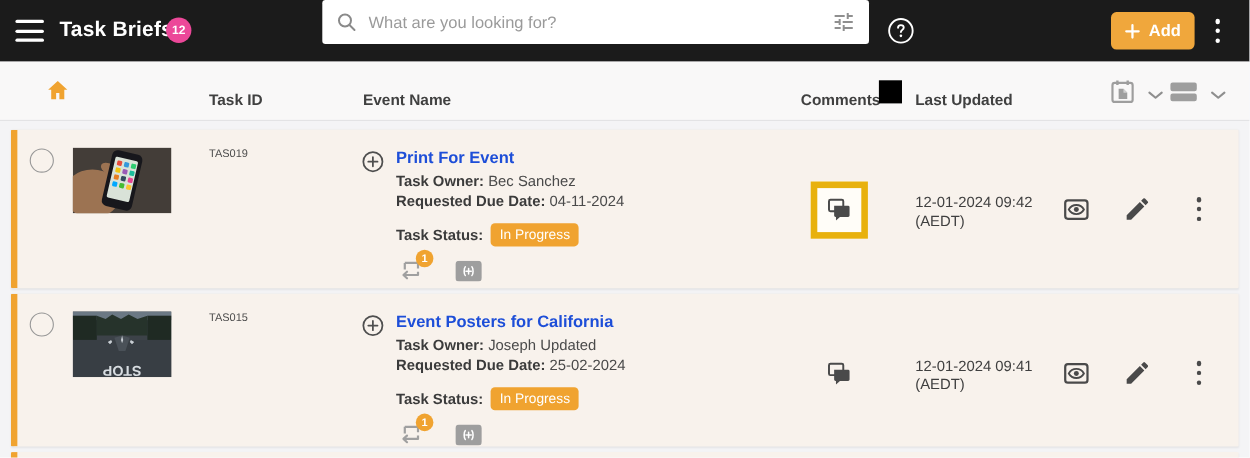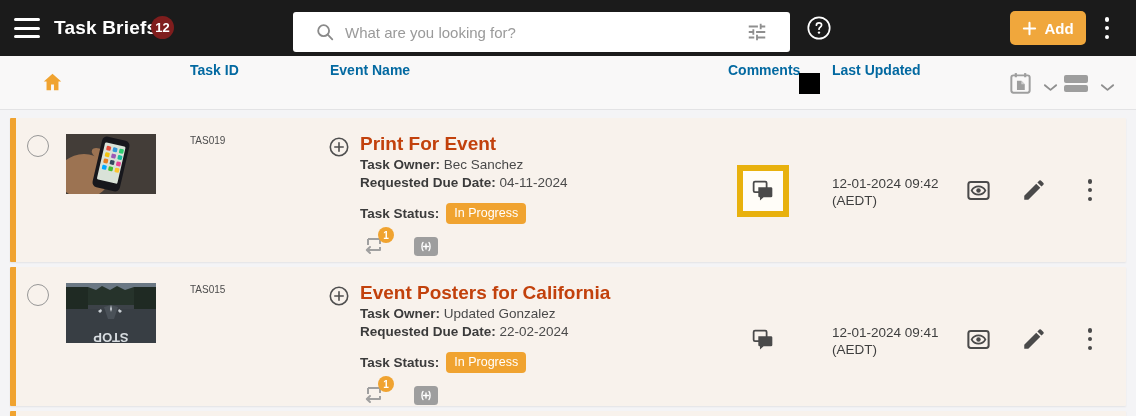--- a/index.html
+++ b/index.html
@@ -5,52 +5,52 @@
   * { margin:0; padding:0; box-sizing:border-box; }
   html,body { width:1136px; height:416px; overflow:hidden; }
   body { font-family:"Liberation Sans","DejaVu Sans",sans-serif; }
   .app { position:relative; width:1136px; height:416px; background:#F4F4F6; }
 
   
   .topbar { position:absolute; top:0; left:0; width:1136px; height:56px; background:#1B1B1B; }
   .hamburger { position:absolute; left:14px; top:18px; width:26px; height:20px; display:flex; flex-direction:column; justify-content:space-between; cursor:pointer; }
   .hamburger span { display:block; width:26px; height:3px; background:#fff; border-radius:1.5px; }
   .app-title { position:absolute; left:54px; top:17px; color:#fff; font-size:19px; font-weight:600; letter-spacing:.2px; }
-  .title-badge { position:absolute; left:151px; top:16px; width:23px; height:23px; border-radius:50%; background:#7f1d1d; color:#fff; font-size:13px; font-weight:700; display:flex; align-items:center; justify-content:center; }
-  .searchbox { position:absolute; left:293px; top:12px; width:497px; height:40px; background:#fff; border-radius:3px; display:flex; align-items:center; padding:0 22px; }
+  .title-badge { position:absolute; left:151px; top:16px; width:23px; height:23px; border-radius:50%; background:#ec4899; color:#fff; font-size:11px; font-weight:700; display:flex; align-items:center; justify-content:center; }
+  .searchbox { position:absolute; left:293px; top:0; width:497px; height:40px; background:#fff; border-radius:3px; display:flex; align-items:center; padding:0 12px; }
   .searchbox input { flex:1; border:none; outline:none; font-size:15px; color:#333; margin-left:10px; font-family:inherit; background:transparent; }
   .searchbox input::placeholder { color:#9a9a9a; }
   .help-btn { position:absolute; left:806px; top:15px; width:26px; height:26px; cursor:pointer; }
   .add-btn { position:absolute; left:1010px; top:11px; width:76px; height:34px; background:#F0A73C; border:none; border-radius:5px; color:#fff; font-size:15px; font-weight:700; display:flex; align-items:center; justify-content:center; gap:7px; cursor:pointer; font-family:inherit; }
   .topbar-kebab { position:absolute; left:1100px; top:17px; width:14px; height:22px; display:flex; flex-direction:column; align-items:center; justify-content:space-between; cursor:pointer; }
   .topbar-kebab i { width:4.5px; height:4.5px; border-radius:50%; background:#fff; }
 
   
   .thead { position:absolute; top:56px; left:0; width:1136px; height:54px; background:#F9F8F8; border-bottom:1px solid #E3E3E5; }
   .thead .home { position:absolute; left:41px; top:15px; cursor:pointer; }
-  .th-label { position:absolute; top:6px; font-size:14px; font-weight:700; color:#0369a1; }
+  .th-label { position:absolute; top:26px; font-size:14px; font-weight:700; color:#404040; }
   .th-taskid { left:190px; } .th-taskname { left:330px; } .th-comments { left:728px; } .th-updated { left:832px; }
   .black-square { position:absolute; left:799px; top:17px; width:21px; height:21px; background:#000; }
   .thead .cal-icon { position:absolute; left:1008px; top:15px; cursor:pointer; }
   .thead .chev1 { position:absolute; left:1043px; top:23px; cursor:pointer; }
   .rows-icon { position:absolute; left:1064px; top:19px; width:24px; height:17px; display:flex; flex-direction:column; justify-content:space-between; cursor:pointer; }
   .rows-icon i { display:block; width:24px; height:7.5px; background:#9E9E9E; border-radius:2px; }
   .thead .chev2 { position:absolute; left:1100px; top:23px; cursor:pointer; }
 
   
   .card { position:absolute; left:10px; width:1116px; background:#F8F2EC; border-left:6px solid #F0A330; border-radius:1px; box-shadow:0 1px 2px rgba(0,0,0,.07); }
   .card-1 { top:118px; height:144px; }
   .card-2 { top:267px; height:139px; }
   .card-3 { top:411px; height:8px; overflow:hidden; }
   .radio { position:absolute; left:11px; top:17px; width:22px; height:22px; border:1.5px solid #979797; border-radius:50%; cursor:pointer; background:transparent; }
   .thumb { position:absolute; left:50px; top:16px; width:90px; height:60px; overflow:hidden; cursor:pointer; }
   .cell-taskid { position:absolute; left:174px; top:17px; font-size:10px; color:#4C4C4C; }
   .expand { position:absolute; left:312px; top:18px; width:22px; height:22px; cursor:pointer; }
   .details { position:absolute; left:344px; top:16px; width:310px; }
-  .task-title { font-size:19px; font-weight:700; color:#c2410c; line-height:20px; }
+  .task-title { font-size:15px; font-weight:700; color:#1d4ed8; line-height:20px; }
   .meta { margin-top:4px; font-size:13.5px; color:#4A4A4A; line-height:14px; }
   .meta b { color:#3B3B3B; }
   .status-line { margin-top:13px; display:flex; align-items:center; gap:7px; font-size:13.5px; }
   .status-line b { color:#3B3B3B; }
   .status-badge { display:inline-block; background:#F0A330; color:#fff; font-size:12.5px; padding:3px 8px 4px; border-radius:4px; line-height:14px; }
   .mini-icons { margin-top:10px; display:flex; align-items:flex-start; gap:28px; }
   .loop-wrap { position:relative; width:26px; height:24px; cursor:pointer; }
   .loop-badge { position:absolute; top:-7px; right:-8px; width:16px; height:16px; border-radius:50%; background:#F0A330; color:#fff; font-size:10px; font-weight:700; display:flex; align-items:center; justify-content:center; }
   .addver { width:24px; height:19px; margin-top:3px; cursor:pointer; }
 
@@ -251,22 +251,22 @@
     </div>
     <div class="cell-taskid">TAS015</div>
     <div class="expand">
       <svg width="22" height="22" viewBox="0 0 22 22">
         <circle cx="11" cy="11" r="8.7" fill="none" stroke="#4F4F4F" stroke-width="1.6"></circle>
         <path d="M11 6.8v8.4M6.8 11h8.4" stroke="#4F4F4F" stroke-width="1.6" stroke-linecap="round"></path>
       </svg>
     </div>
     <div class="details">
       <div class="task-title">Event Posters for California</div>
-      <div class="meta"><b>Task Owner:</b> <span>Updated Gonzalez</span></div>
-      <div class="meta"><b>Requested Due Date:</b> <span>22-02-2024</span></div>
+      <div class="meta"><b>Task Owner:</b> <span>Joseph Updated</span></div>
+      <div class="meta"><b>Requested Due Date:</b> <span>25-02-2024</span></div>
       <div class="status-line">
         <b>Task Status:</b>
         <span class="status-badge">In Progress</span>
       </div>
       <div class="mini-icons">
         <div class="loop-wrap">
           <svg width="26" height="24" viewBox="0 0 26 24">
             <path d="M8 5h12v5" fill="none" stroke="#A0A0A0" stroke-width="2" stroke-linejoin="round"></path>
             <path d="M8 5v6" fill="none" stroke="#A0A0A0" stroke-width="2"></path>
             <path d="M20 13v3H7" fill="none" stroke="#A0A0A0" stroke-width="2" stroke-linejoin="round"></path>

